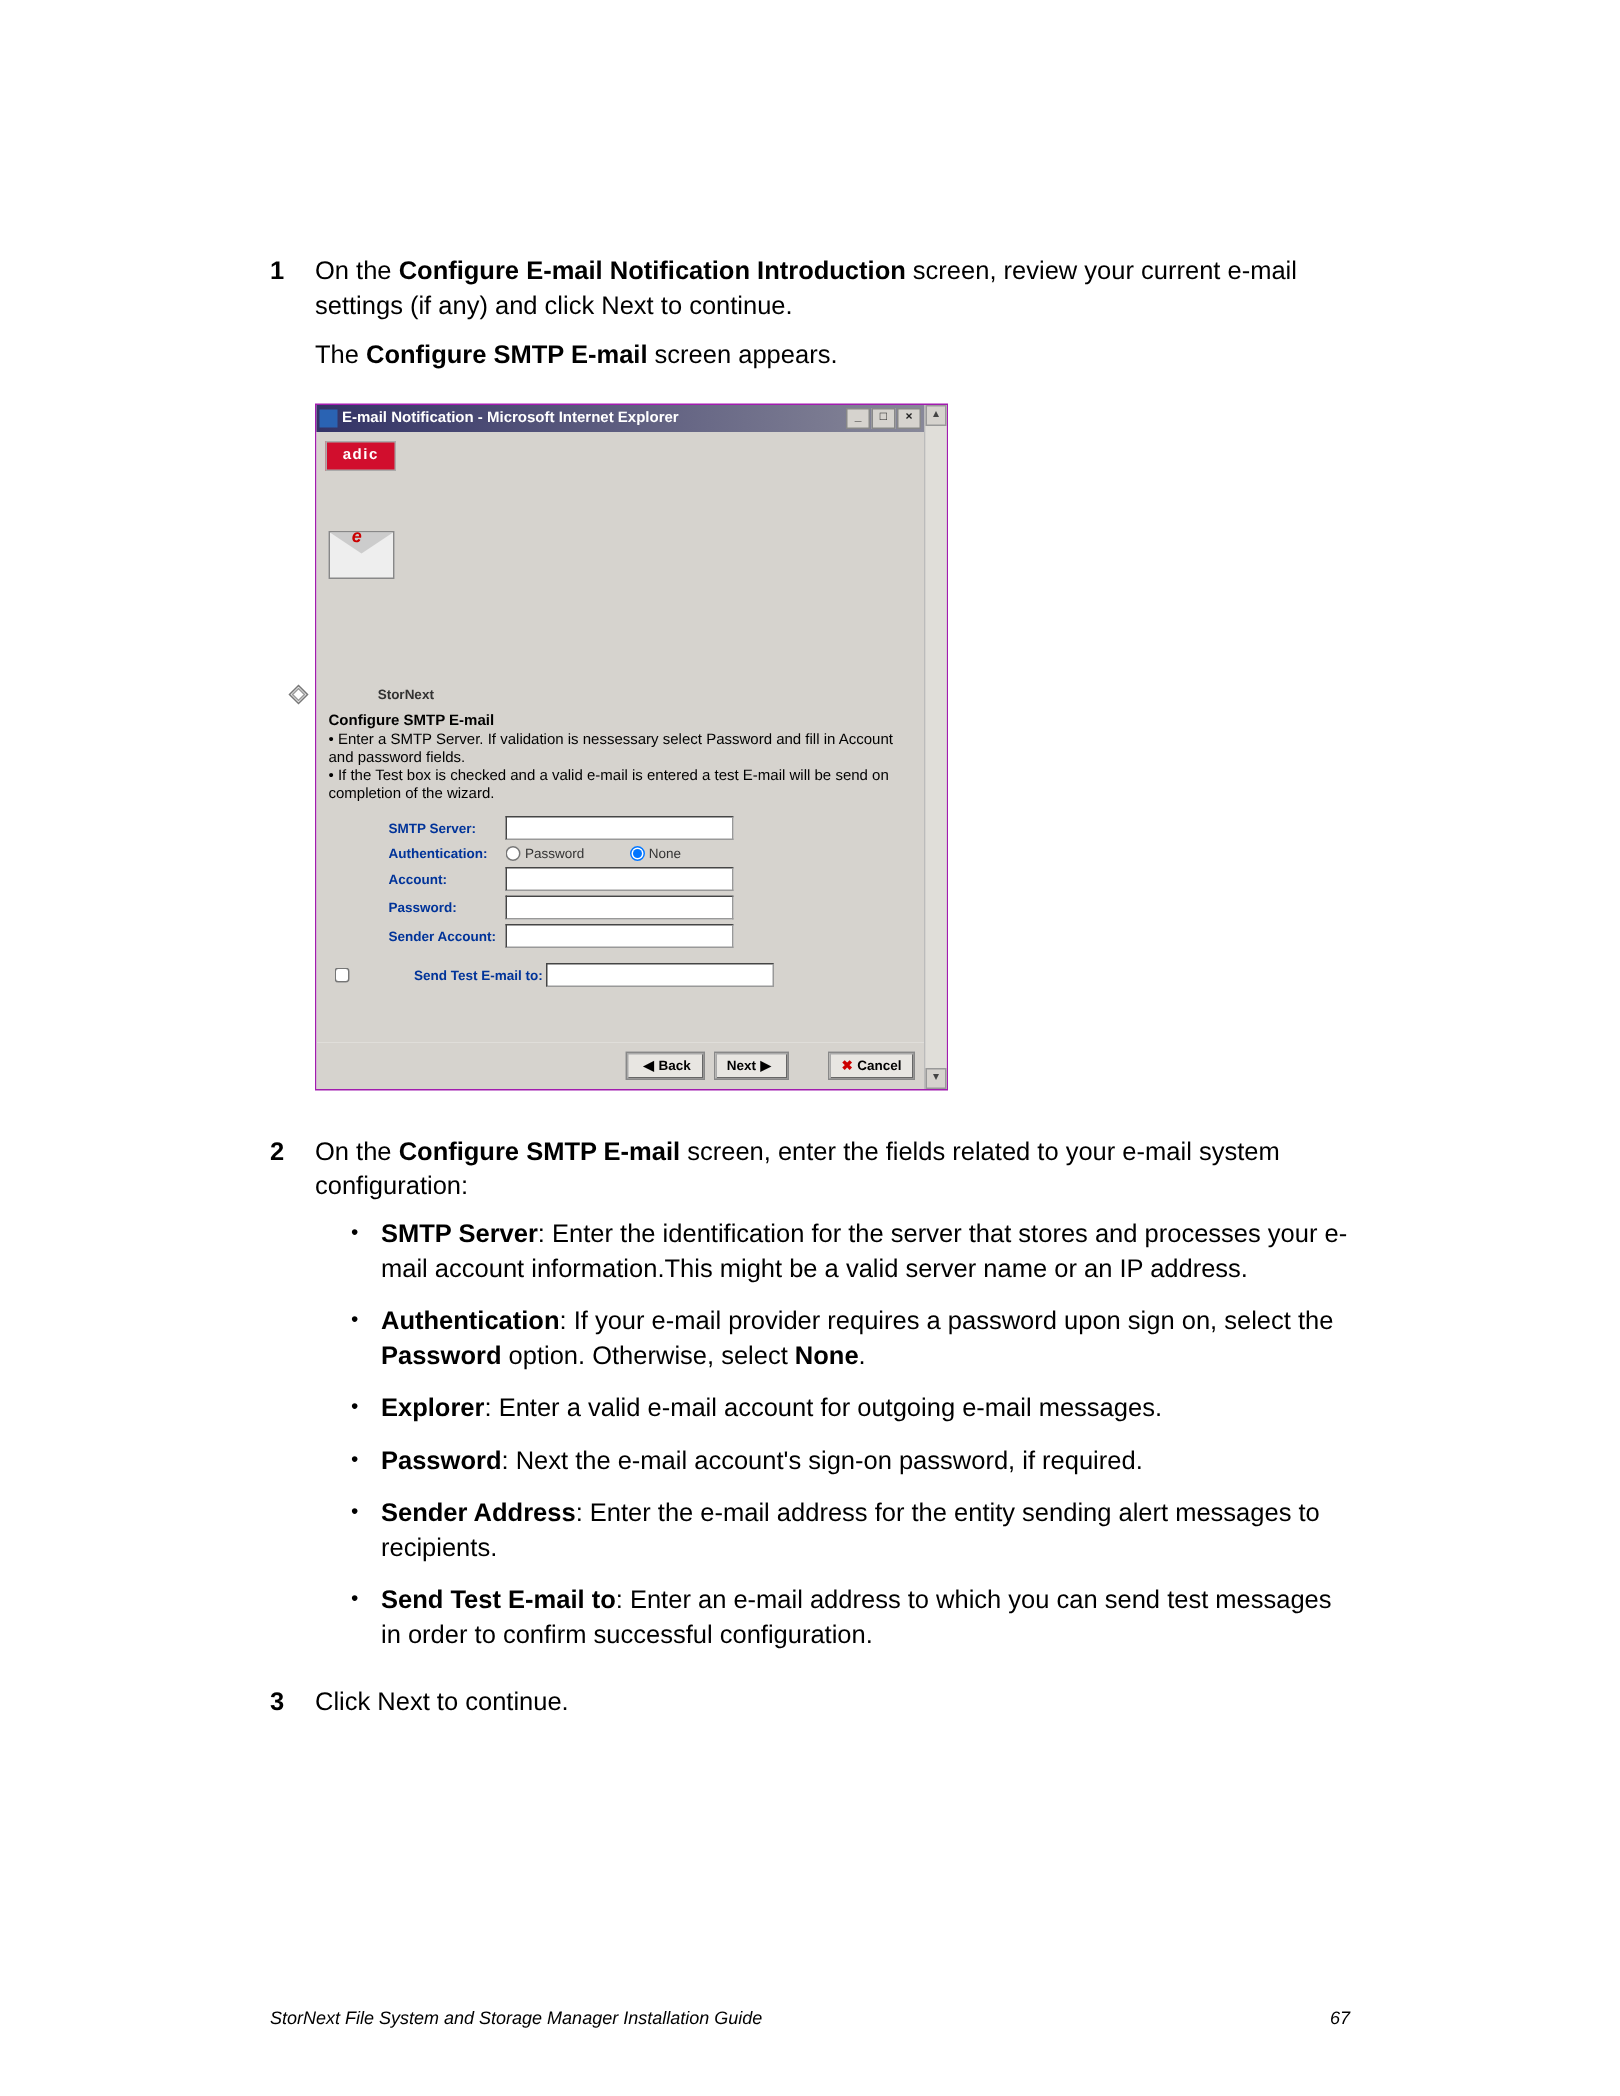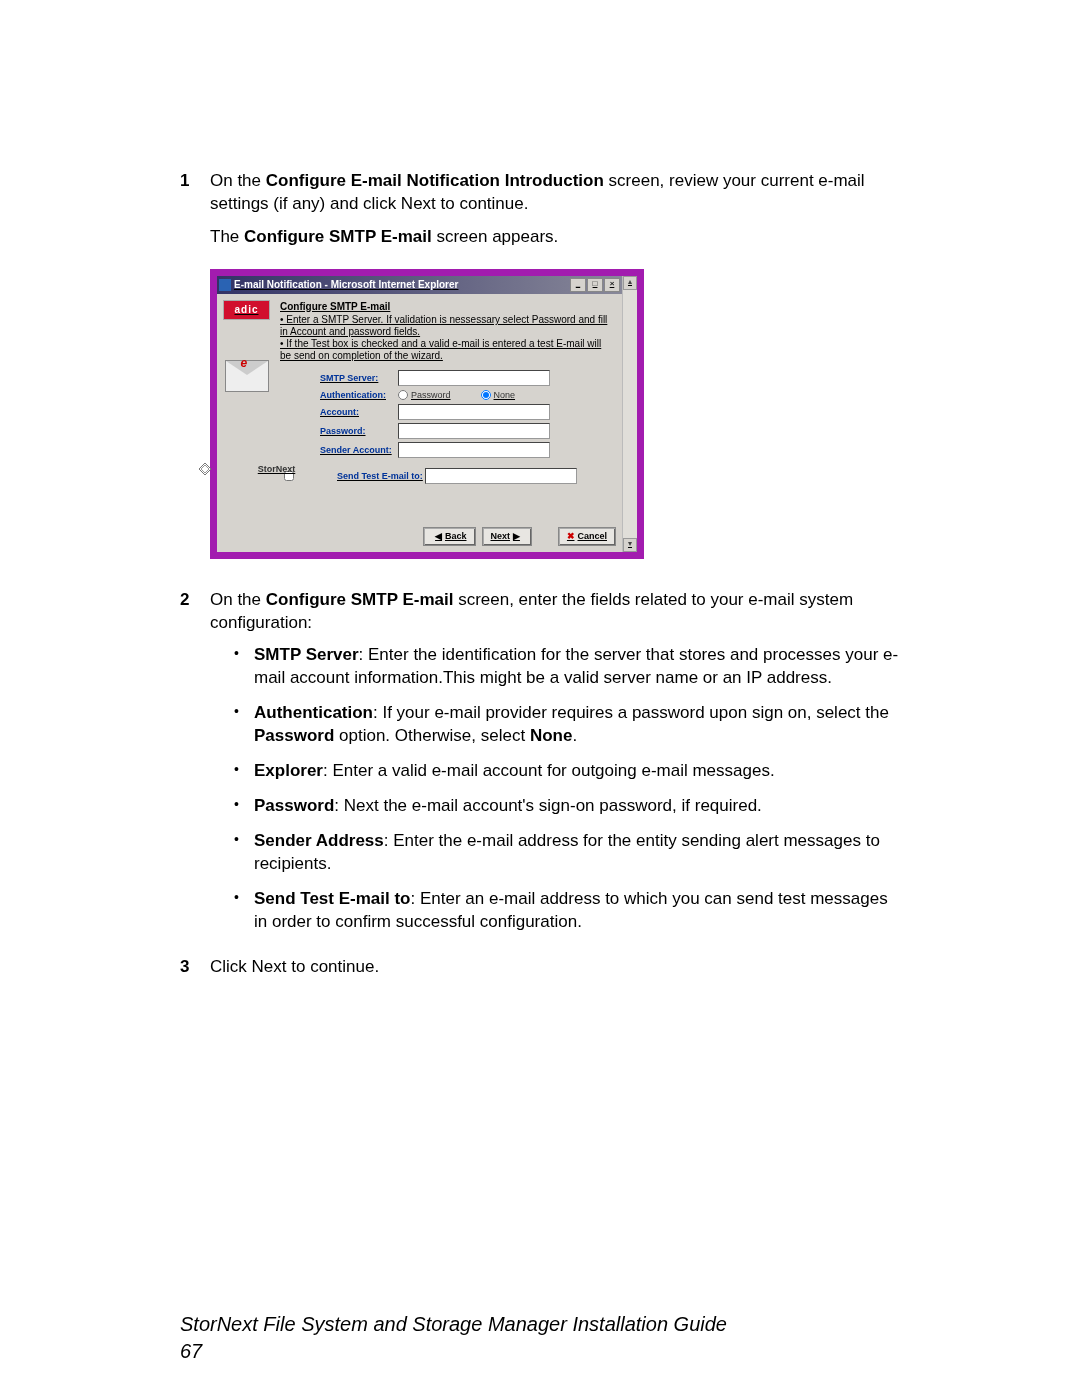--- a/index.html
+++ b/index.html
@@ -60,20 +60,21 @@
     margin-left: 1px;
     font-size: 8px;
     line-height: 10px;
     text-align: center;
     color: #222;
   }
   .dialog-body {
     display: flex;
     padding: 2px;
     background: #d6d3ce;
+    flex-direction: column;
   }
   .side-panel {
     width: 55px;
     display: flex;
     flex-direction: column;
     align-items: center;
     padding-top: 4px;
     position: relative;
   }
   .adic-logo {
@@ -215,28 +216,27 @@
   }
   .bullets li::before {
     content: "•";
     position: absolute;
     left: 0;
     top: 0;
     font-size: 14px;
   }
   .footer {
     position: absolute;
-    bottom: 32px;
+    bottom: 44px;
     left: 180px;
     right: 180px;
     display: flex;
     justify-content: space-between;
     font-style: italic;
-    font-size: 20px;
-    flex-direction: column;
+    font-size: 12px;
   }
   .footer .pg { font-style: italic; }
   .scroll-right {
     width: 14px;
     background: #d6d3ce;
     border-left: 1px solid #bbb;
     display: flex;
     flex-direction: column;
   }
   .scroll-right .arrw {
@@ -246,22 +246,21 @@
     margin: 0;
     font-size: 8px;
     text-align: center;
     line-height: 10px;
     color: #444;
   }
   .scroll-right .track { flex: 1; background: #e0ded9; }
   .dialog-outer {
     display: flex;
     width: 420px;
-    border: 7px solid #a21caf;
-    text-decoration: underline;
+    border: 1px solid #a21caf;
   }
   .dialog-left { flex: 1; }
 </style>
 </head>
 <body>
 
 <div class="page">
 
   <div class="step">
     <div class="step-num">1</div>

